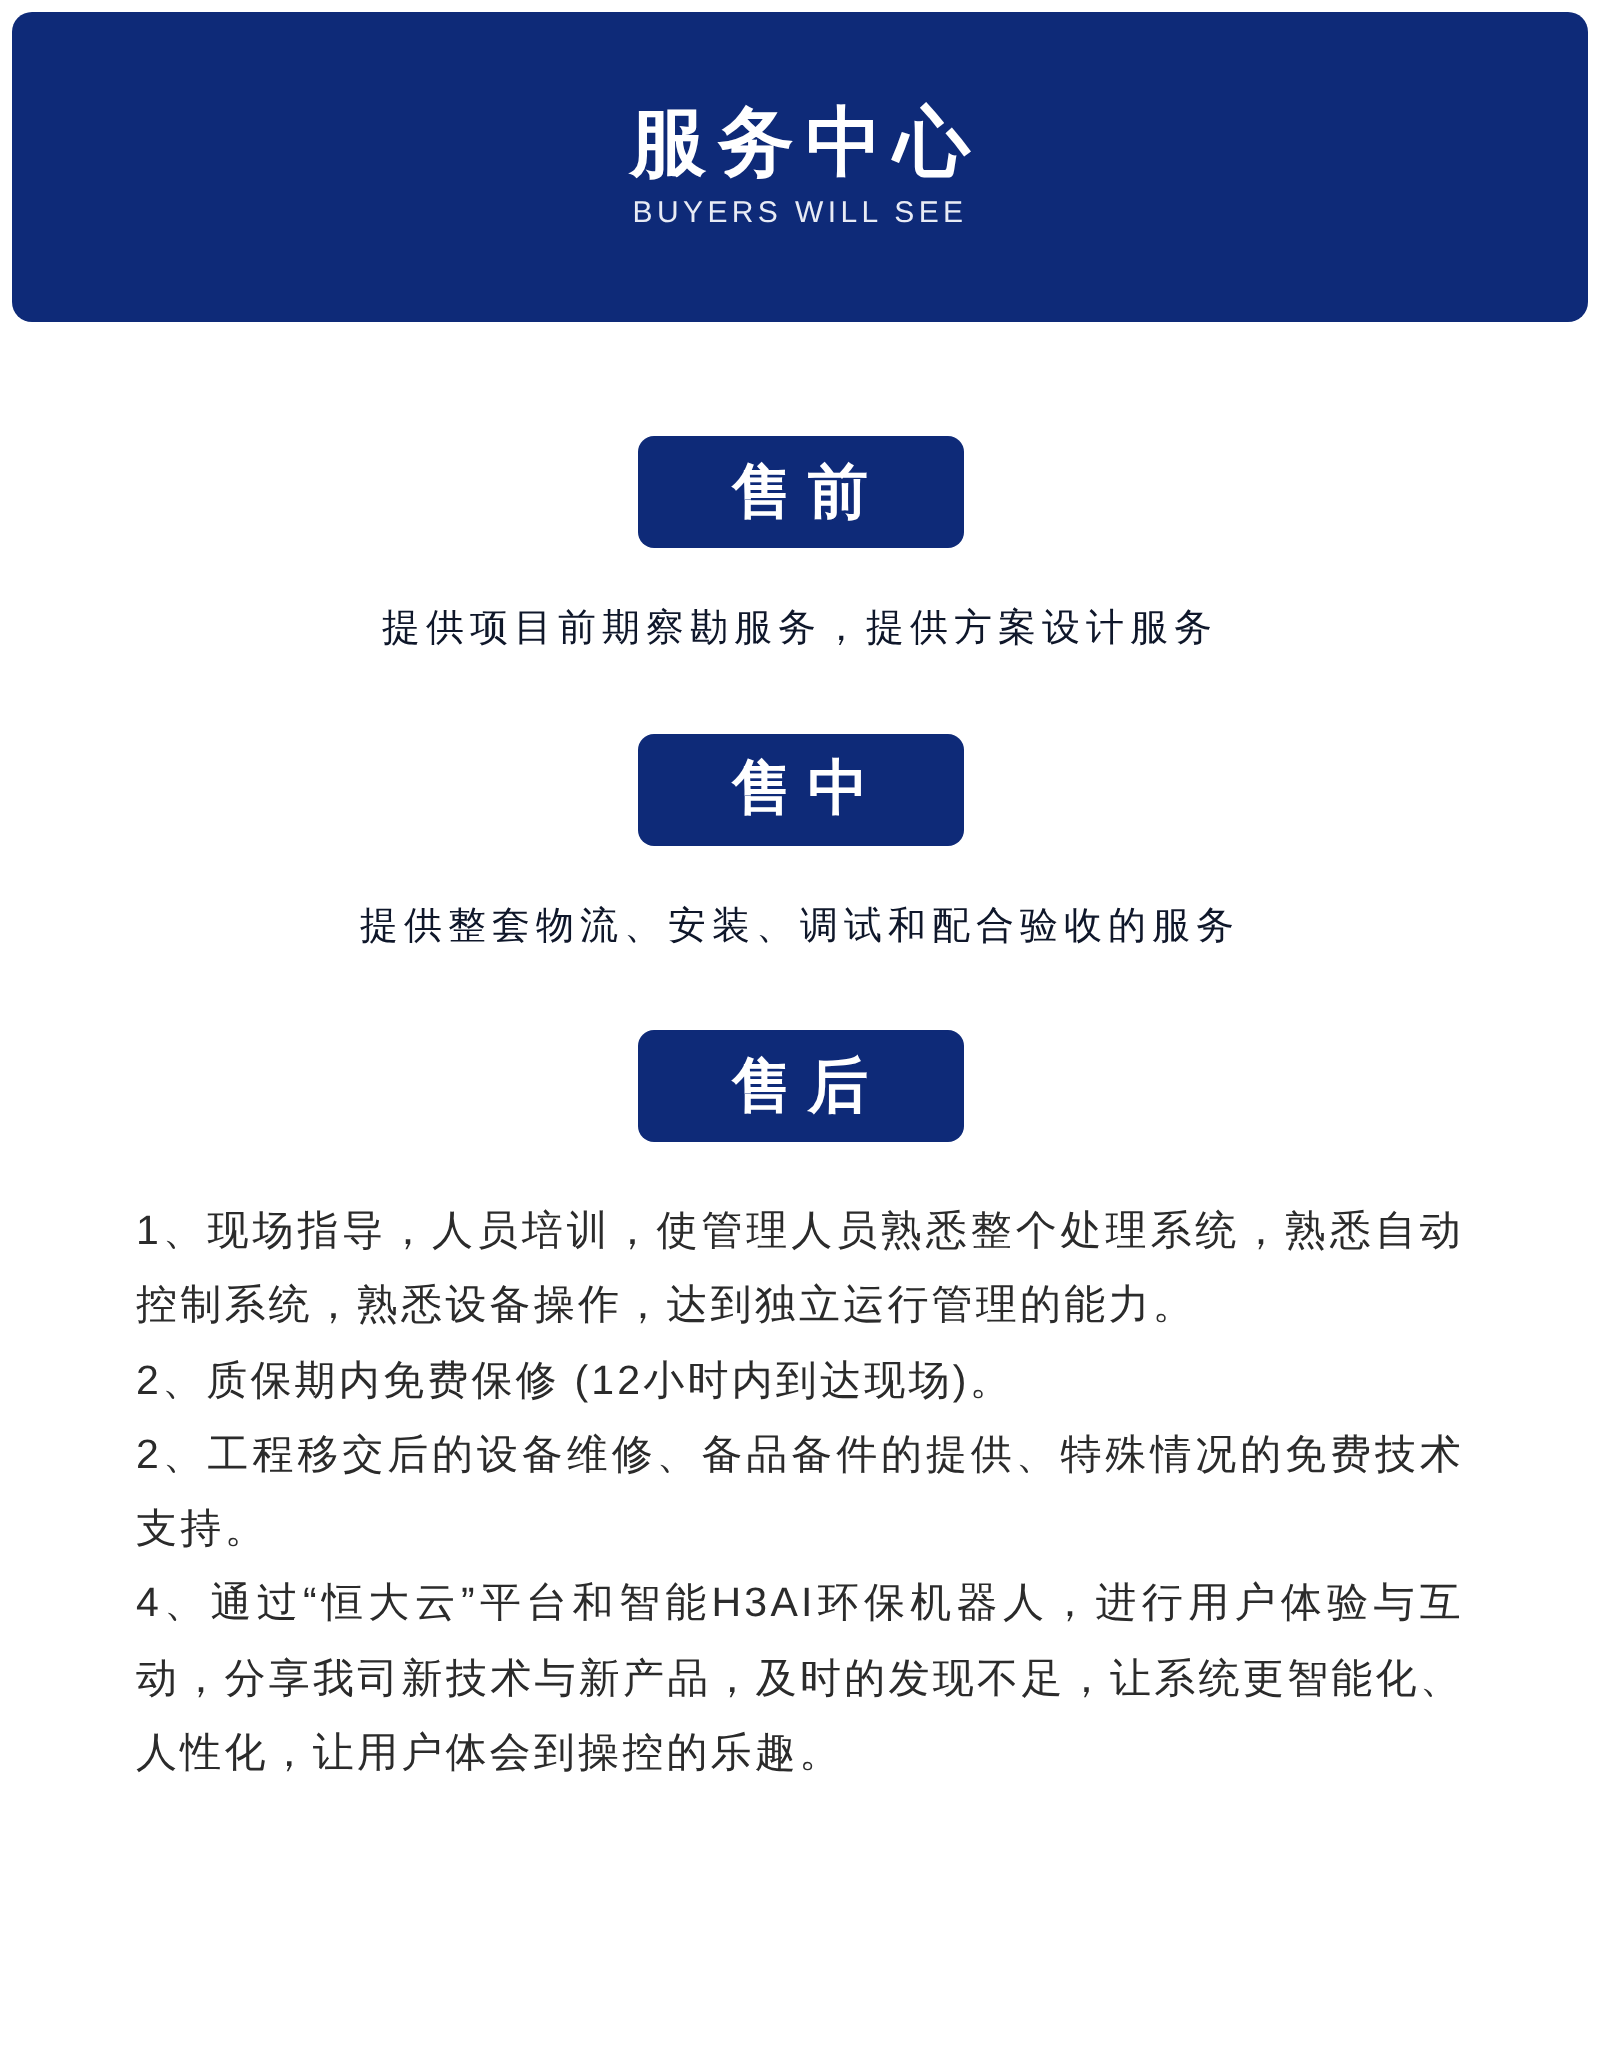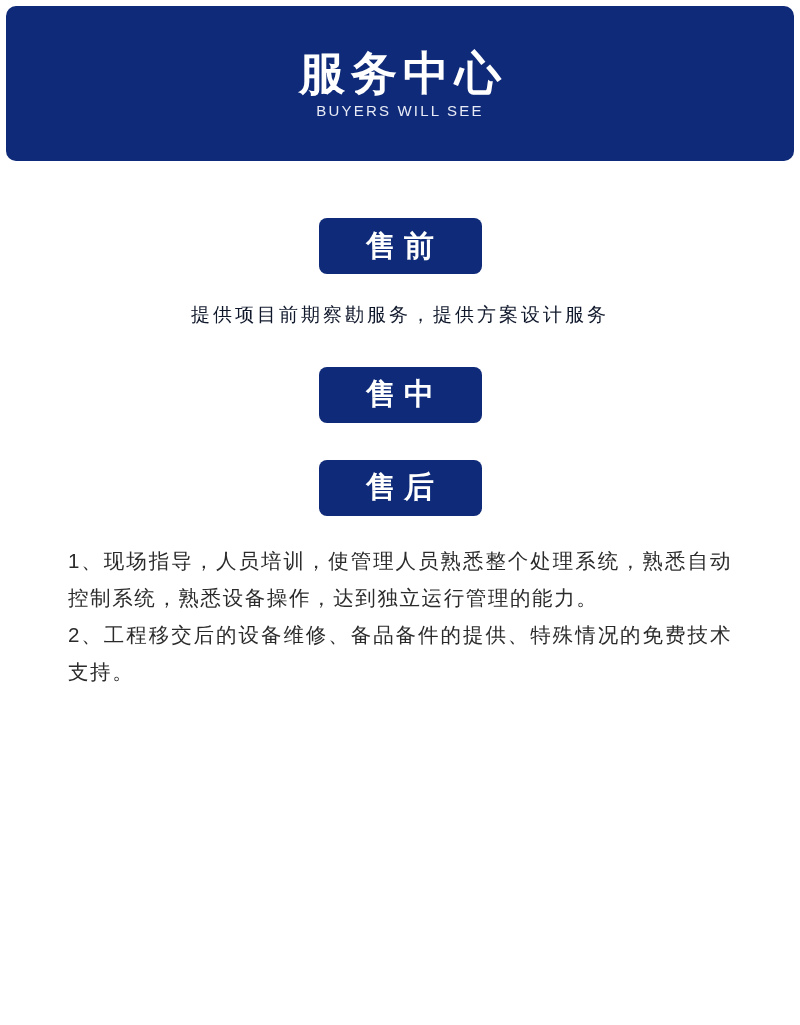--- a/index.html
+++ b/index.html
@@ -27,21 +27,21 @@
     height: 155px;
     background: #0e2a78;
     border-radius: 10px;
     display: flex;
     flex-direction: column;
     align-items: center;
     justify-content: center;
   }
   .banner-title {
     color: #ffffff;
-    font-size: 46px;
+    font-size: 38px;
     font-weight: bold;
     letter-spacing: 6px;
     line-height: 1.1;
     text-indent: 6px;
   }
   .banner-sub {
     color: #e8ebf5;
     font-size: 15px;
     letter-spacing: 2.2px;
     margin-top: 4px;
@@ -105,24 +105,27 @@
     <div class="banner-sub">BUYERS WILL SEE</div>
   </div>
 
   <div class="section sec-1">
     <div class="pill">售前</div>
     <div class="desc">提供项目前期察勘服务，提供方案设计服务</div>
   </div>
 
   <div class="section sec-2">
     <div class="pill">售中</div>
+    <div class="desc">提供整套物流、安装、调试和配合验收的服务</div>
   </div>
 
   <div class="section sec-3">
     <div class="pill">售后</div>
   </div>
 
   <div class="body-block">
     <p>1、现场指导，人员培训，使管理人员熟悉整个处理系统，熟悉自动控制系统，熟悉设备操作，达到独立运行管理的能力。</p>
+    <p>2、质保期内免费保修 (12小时内到达现场)。</p>
     <p>2、工程移交后的设备维修、备品备件的提供、特殊情况的免费技术支持。</p>
+    <p>4、通过“恒大云”平台和智能H3AI环保机器人，进行用户体验与互动，分享我司新技术与新产品，及时的发现不足，让系统更智能化、人性化，让用户体会到操控的乐趣。</p>
   </div>
 
 </div>
 
 </body></html>

